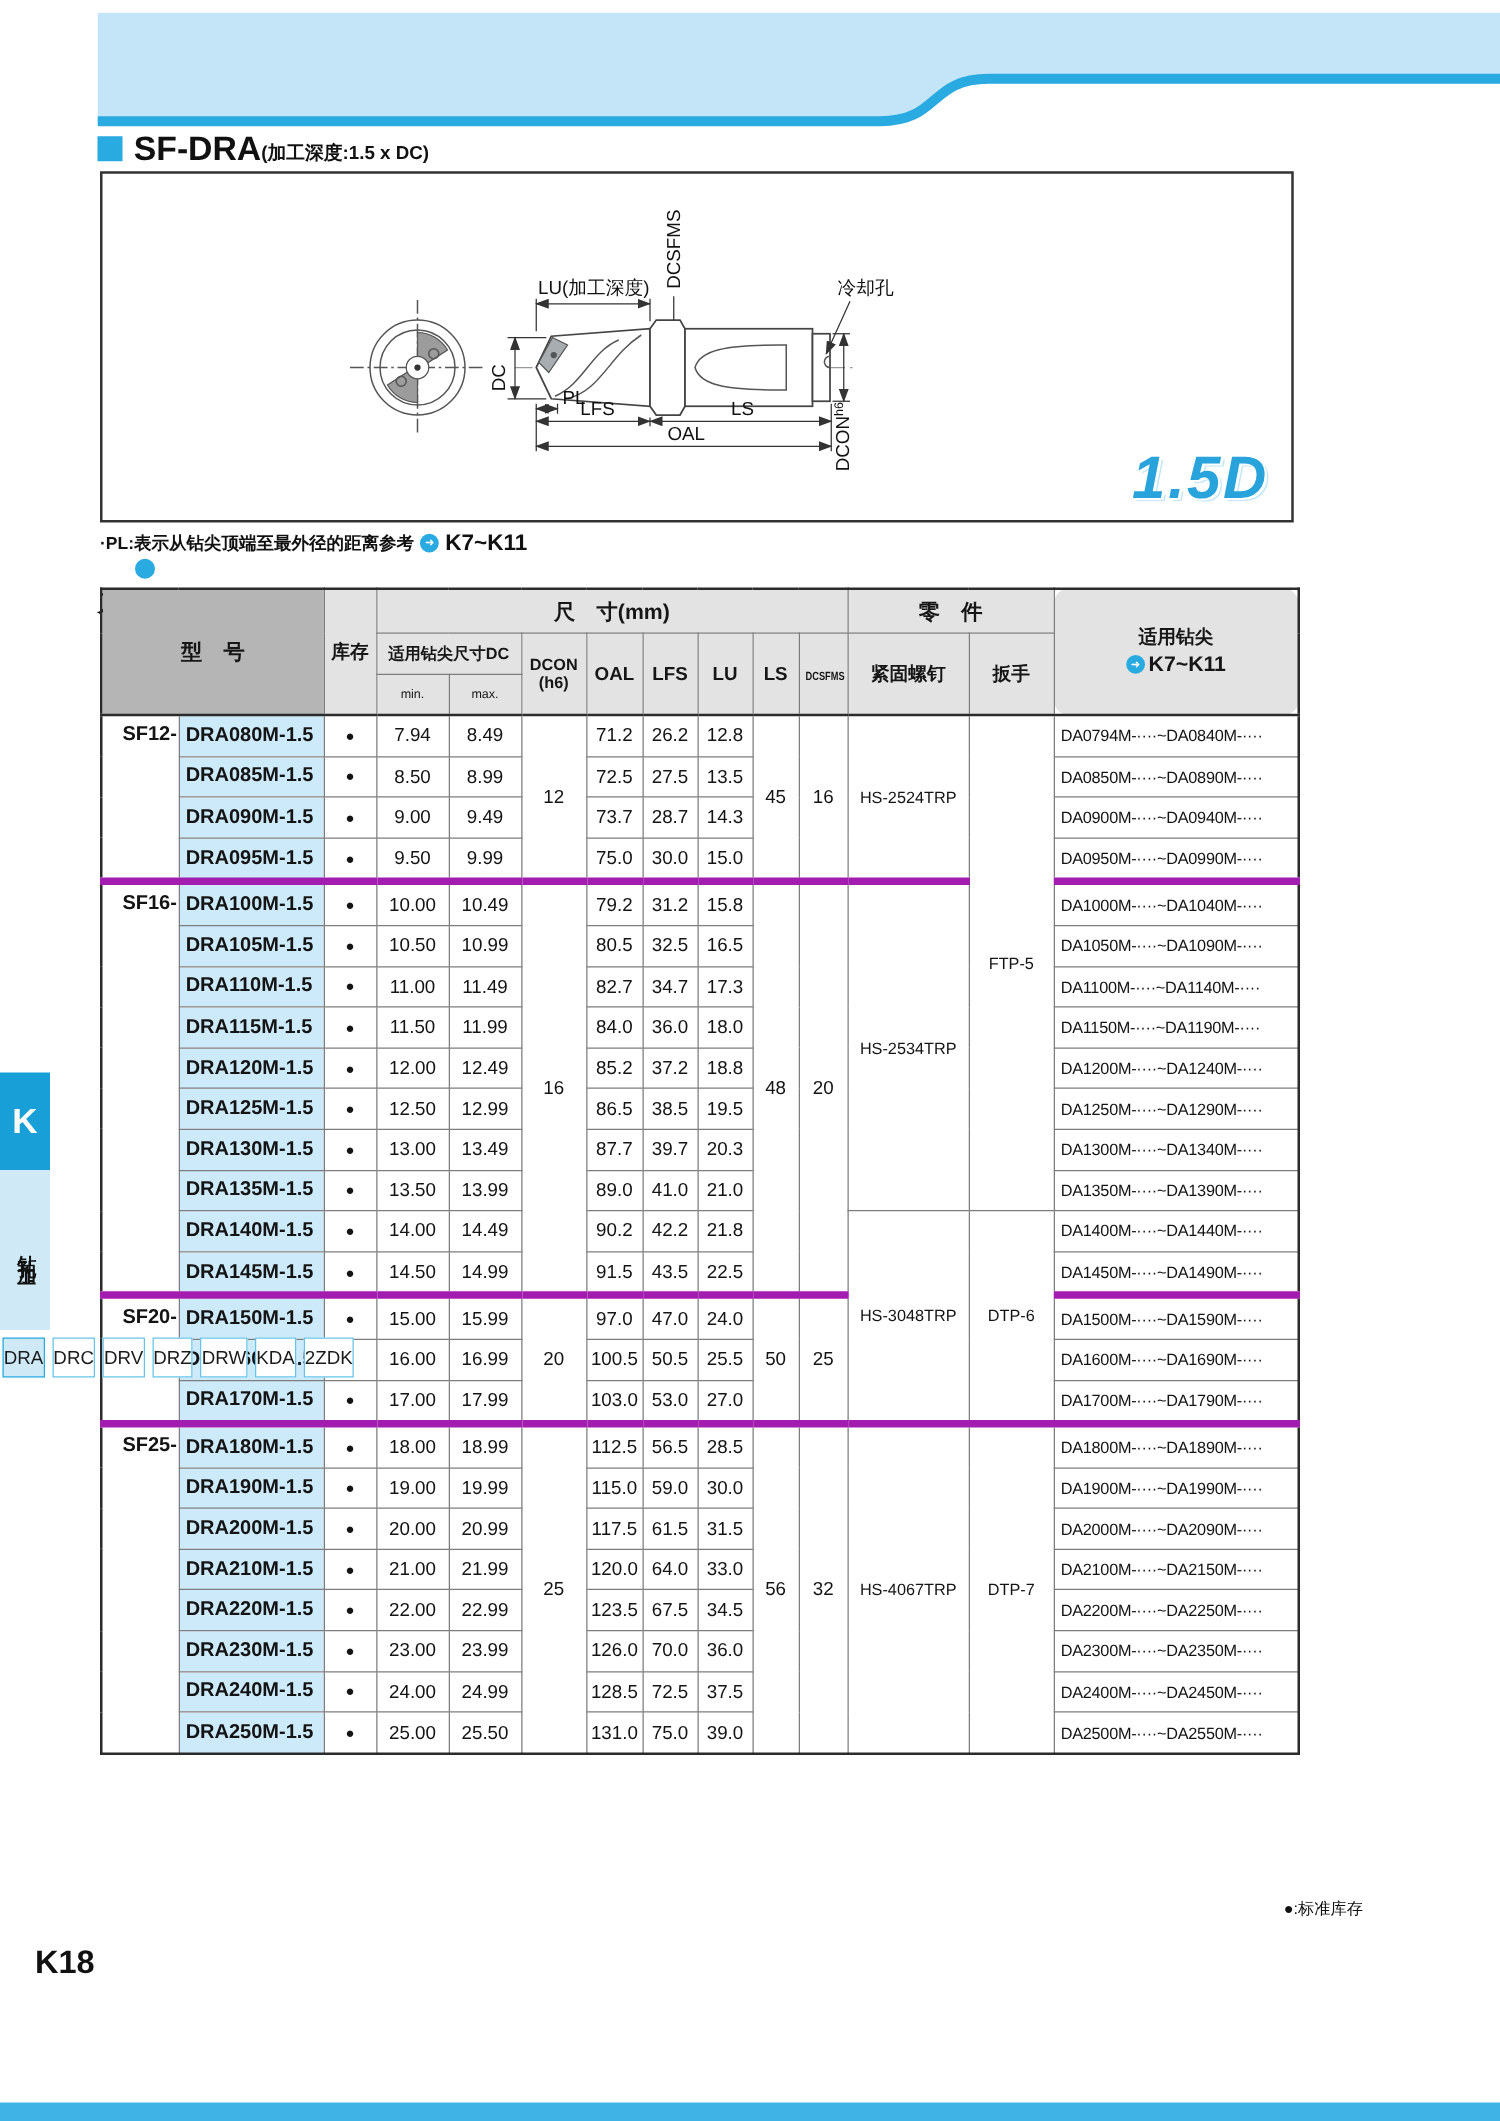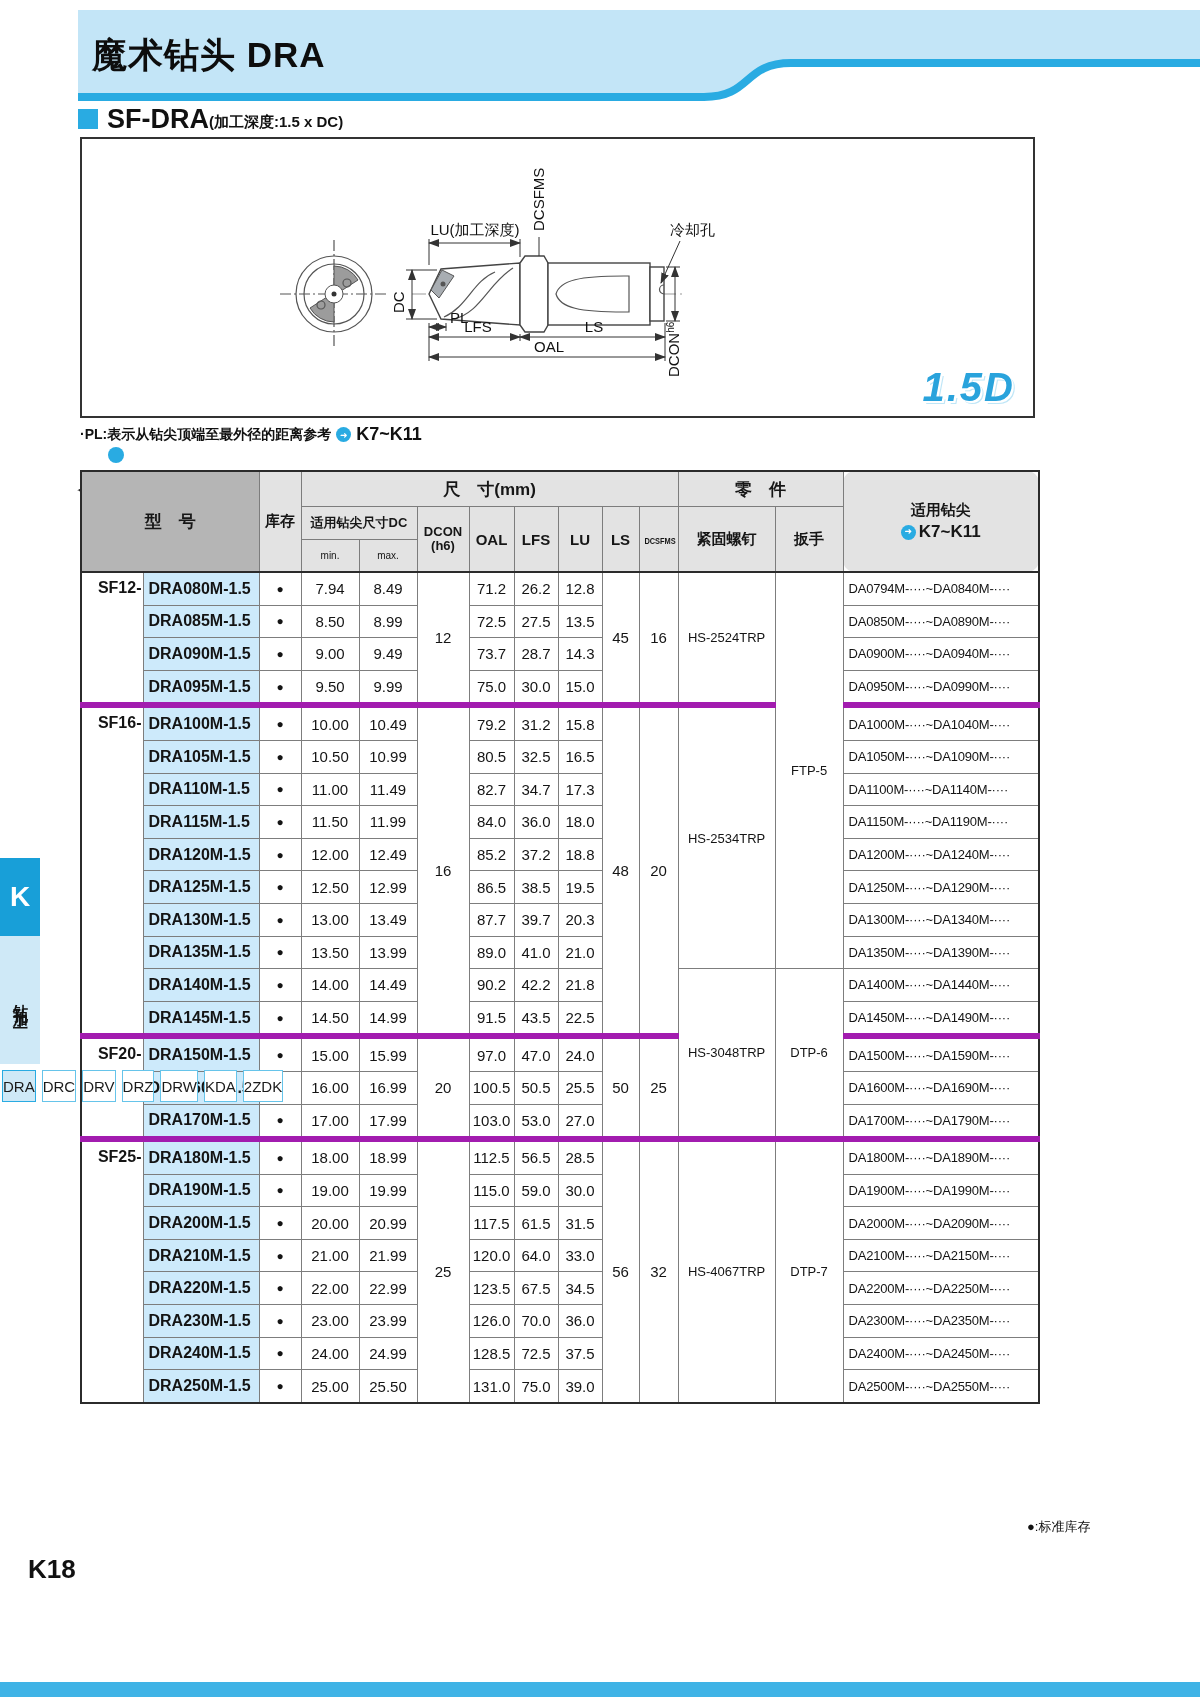--- a/index.html
+++ b/index.html
@@ -12,21 +12,21 @@
   .banner{position:absolute;left:78px;top:10px;width:1122px;height:94px;}
   .banner svg{position:absolute;left:0;top:0;}
   .banner-title{position:absolute;left:14px;top:22px;font-size:35px;font-weight:bold;letter-spacing:1px;color:#0d0d0d;}
   
   .section-head{position:absolute;left:78px;top:103px;height:32px;display:flex;align-items:center;}
   .sq{width:20px;height:20px;background:#29abe2;margin-right:9px;flex:0 0 auto;}
   .section-title{font-size:27px;font-weight:bold;line-height:1;}
   .section-sub{font-size:15px;font-weight:bold;margin-top:6px;}
   
   .diagram{position:absolute;left:80px;top:137px;width:951px;height:277px;border:2px solid #333;background:#fff;}
-  .badge{position:absolute;right:18px;bottom:6px;font-size:40px;font-weight:bold;font-style:italic;
+  .badge{position:absolute;right:18px;bottom:6px;font-size:48px;font-weight:bold;font-style:italic;
          color:#29a3dc;text-shadow:2px 2px 0 #fff,3px 3px 0 #bfe6f7;letter-spacing:2px;margin-top:28px;}
   .dim{stroke:#333;stroke-width:1;fill:none;}
   .thin{stroke:#555;stroke-width:1.2;fill:none;}
   .dlabel{font-size:15px;fill:#111;}
   
   .note{position:absolute;left:80px;top:424px;display:flex;align-items:center;gap:5px;font-size:14px;font-weight:bold;}
   .note .ref{font-size:18px;font-weight:bold;}
   .icon-circle{width:15px;height:15px;border-radius:50%;background:#29abe2;color:#fff;font-size:9px;
                display:inline-flex;align-items:center;justify-content:center;flex:0 0 auto;}
   .caption{position:absolute;left:78px;top:447px;display:flex;align-items:center;gap:7px;font-size:19px;font-weight:bold;flex-direction:column;}
@@ -69,21 +69,20 @@
   .bottom-bar{position:absolute;left:0;top:1682px;width:1200px;height:15px;background:#3fb3e6;}
 </style>
 </head>
 <body>
 
 <div class="banner">
   <svg width="1122" height="94" viewBox="0 0 1122 94">
     <path d="M0,0 H1122 V53 H713 C665,53 674,87 626,87 L0,87 Z" fill="#c3e5f7"></path>
     <path d="M0,87 L626,87 C674,87 665,53 713,53 L1122,53" fill="none" stroke="#29abe2" stroke-width="8"></path>
   </svg>
-  <div class="banner-title">魔术钻头 DRA</div>
 </div>
 
 <div class="section-head">
   <span class="sq"></span>
   <span class="section-title">SF-DRA</span>
   <span class="section-sub">(加工深度:1.5 x DC)</span>
 </div>
 
 <div class="diagram">
   <svg width="951" height="277" viewBox="0 0 951 277">

